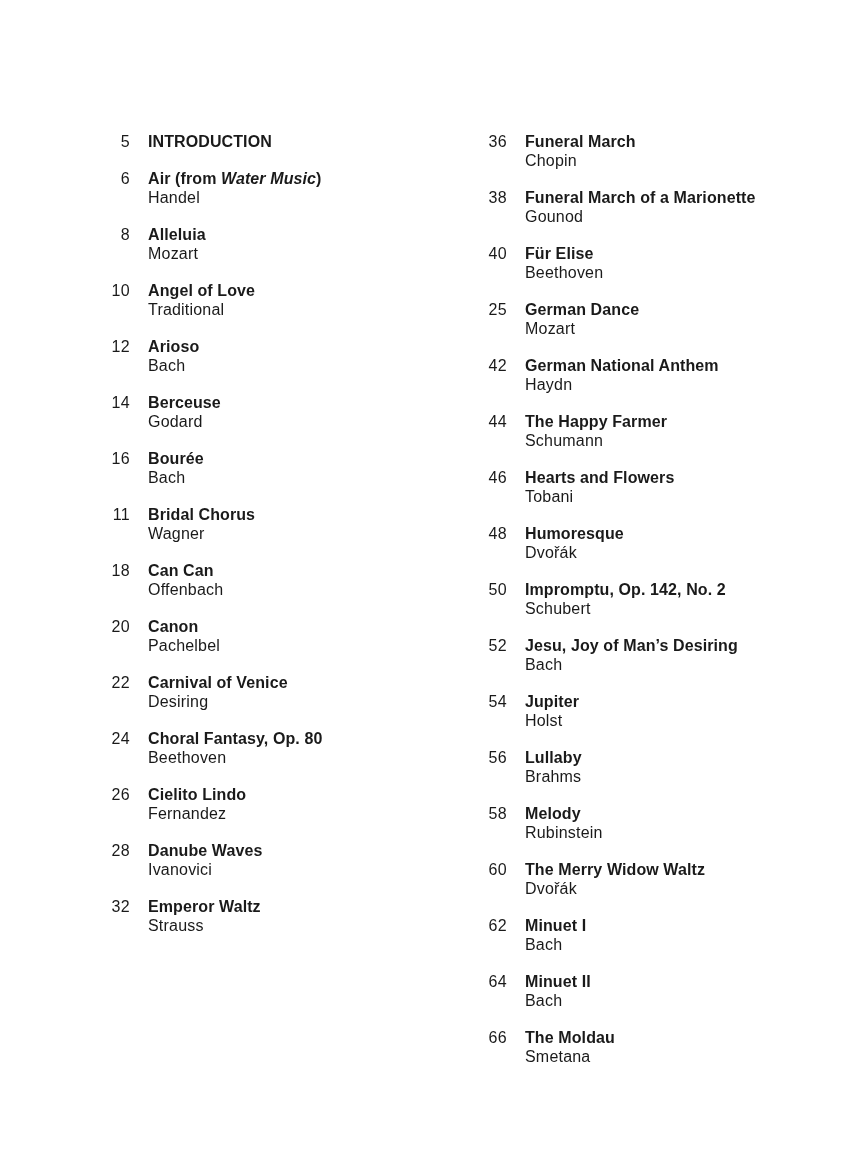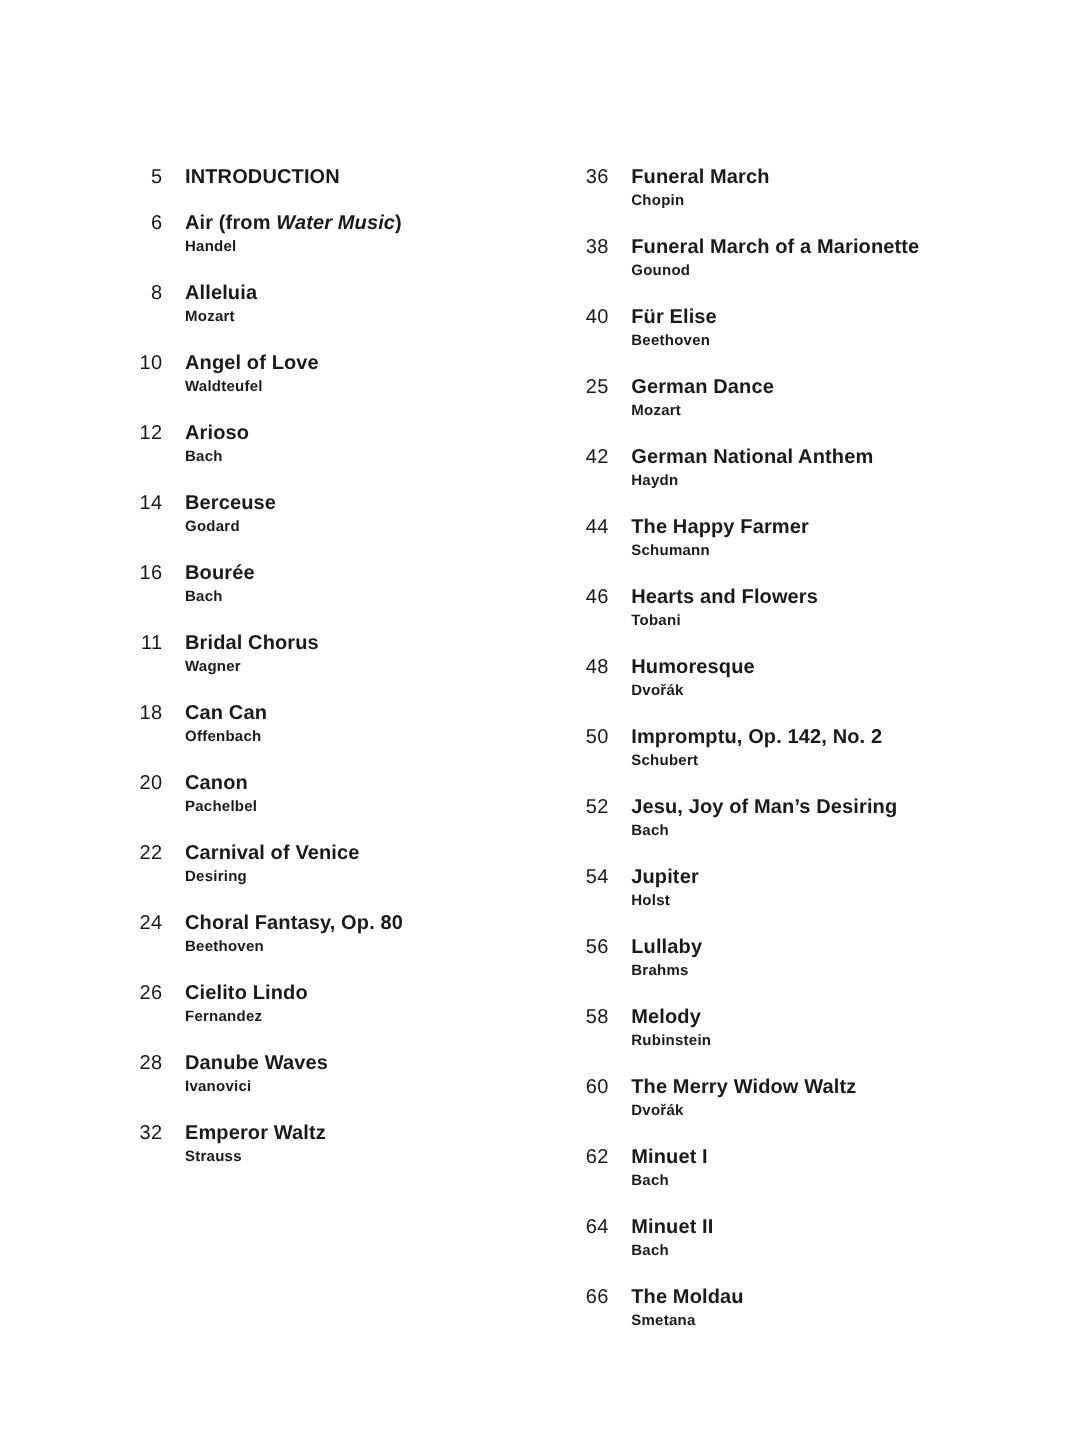--- a/index.html
+++ b/index.html
@@ -18,21 +18,21 @@
   .toc-page {
     position: absolute;
     inset: 0;
   }
   .toc-column {
     position: absolute;
     top: 132px;
     width: 340px;
   }
   .toc-column.col-left  { left: 90px; }
-  .toc-column.col-right { left: 447px; }
+  .toc-column.col-right { left: 467px; }
 
   .toc-entry {
     display: flex;
     align-items: flex-start;
     margin-bottom: 18px;
   }
   .num {
     flex: none;
     width: 40px;
     text-align: right;
@@ -45,23 +45,23 @@
     margin-left: 18px;
   }
   .title {
     font-size: 16px;
     line-height: 19px;
     font-weight: 700;
     letter-spacing: 0.1px;
     white-space: nowrap;
   }
   .composer {
-    font-size: 12px;
+    font-size: 16px;
     line-height: 19px;
-    font-weight: 700;
+    font-weight: 400;
     letter-spacing: 0.2px;
     white-space: nowrap;
   }
   .it {
     font-style: italic;
     text-align: right;
   }
 </style>
 </head>
 <body style="background: rgb(255, 255, 255); color: rgb(26, 26, 26);">
@@ -85,21 +85,21 @@
         <div class="num">8</div>
         <div class="txt">
           <div class="title"><span>Alleluia</span></div>
           <div class="composer">Mozart</div>
         </div>
       </div>
       <div class="toc-entry">
         <div class="num">10</div>
         <div class="txt">
           <div class="title"><span>Angel of Love</span></div>
-          <div class="composer">Waldteufel</div>
+          <div class="composer">Traditional</div>
         </div>
       </div>
       <div class="toc-entry">
         <div class="num">12</div>
         <div class="txt">
           <div class="title"><span>Arioso</span></div>
           <div class="composer">Bach</div>
         </div>
       </div>
       <div class="toc-entry">

